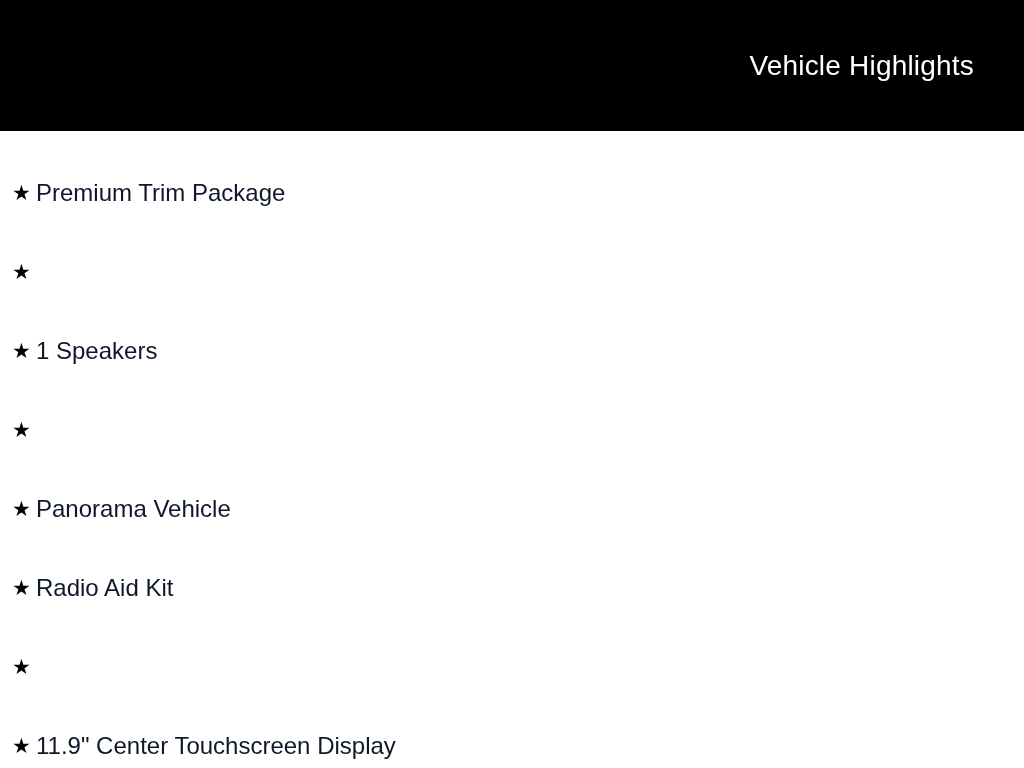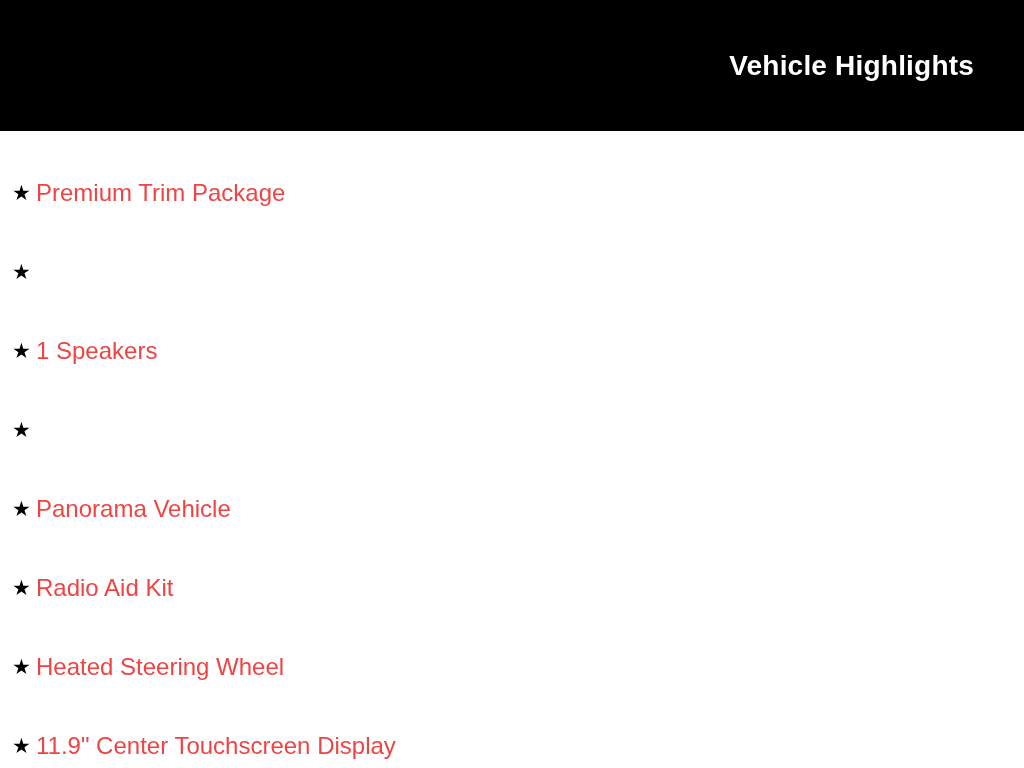--- a/index.html
+++ b/index.html
@@ -23,21 +23,21 @@
     background: #000000;
     display: flex;
     align-items: center;
     justify-content: flex-end;
     box-sizing: border-box;
     padding-right: 50px;
   }
   .header-title {
     color: #ffffff;
     font-size: 28px;
-    font-weight: 700;
+    font-weight: 400;
     letter-spacing: 0.2px;
     line-height: 1;
   }
   .highlights-list {
     list-style: none;
     margin: 0;
     padding: 0;
     padding-top: 22px;
   }
   .highlight-item {
@@ -49,21 +49,21 @@
   }
   .star-icon {
     width: 24px;
     color: #000000;
     font-size: 21px;
     line-height: 1;
     flex: 0 0 auto;
     text-align: left;
   }
   .highlight-label {
-    color: #ef4444;
+    color: #0f172a;
     font-size: 24px;
     font-weight: 400;
     line-height: 1;
     white-space: nowrap;
   }
 </style>
 </head>
 <body>
 
 <div class="page">
@@ -90,21 +90,20 @@
     <li class="highlight-item">
       <span class="star-icon">★</span>
       <span class="highlight-label">Panorama Vehicle</span>
     </li>
     <li class="highlight-item">
       <span class="star-icon">★</span>
       <span class="highlight-label">Radio Aid Kit</span>
     </li>
     <li class="highlight-item">
       <span class="star-icon">★</span>
-      <span class="highlight-label">Heated Steering Wheel</span>
     </li>
     <li class="highlight-item">
       <span class="star-icon">★</span>
       <span class="highlight-label">11.9" Center Touchscreen Display</span>
     </li>
   </ul>
 
 </div>
 
 </body></html>

